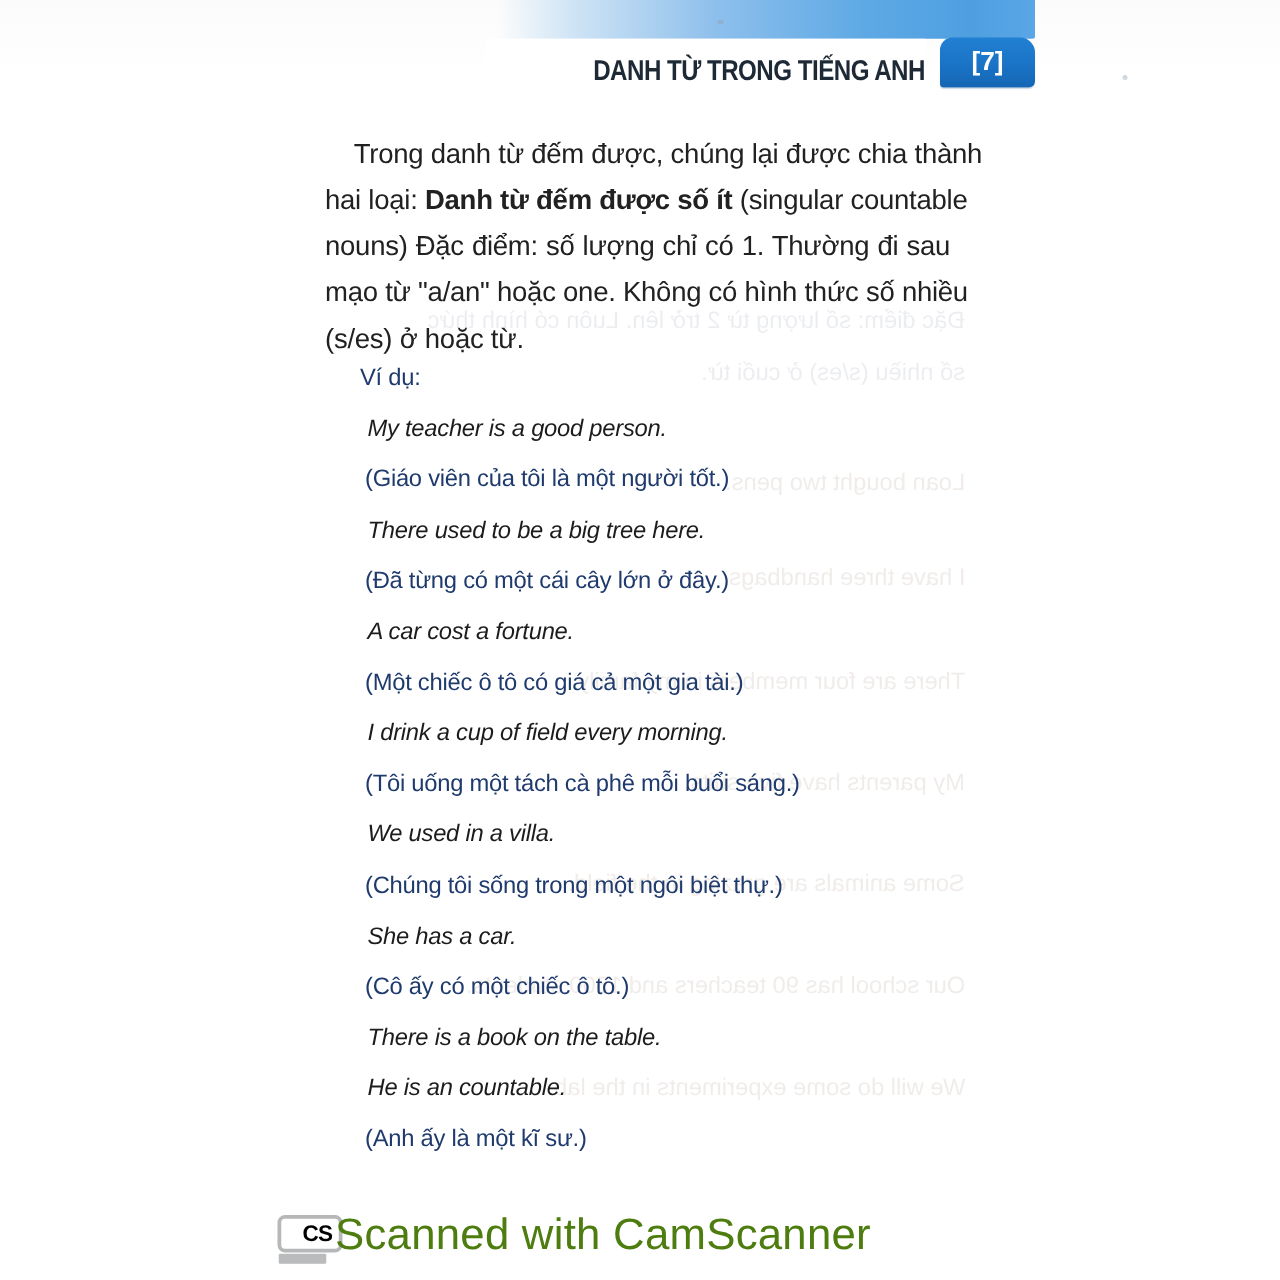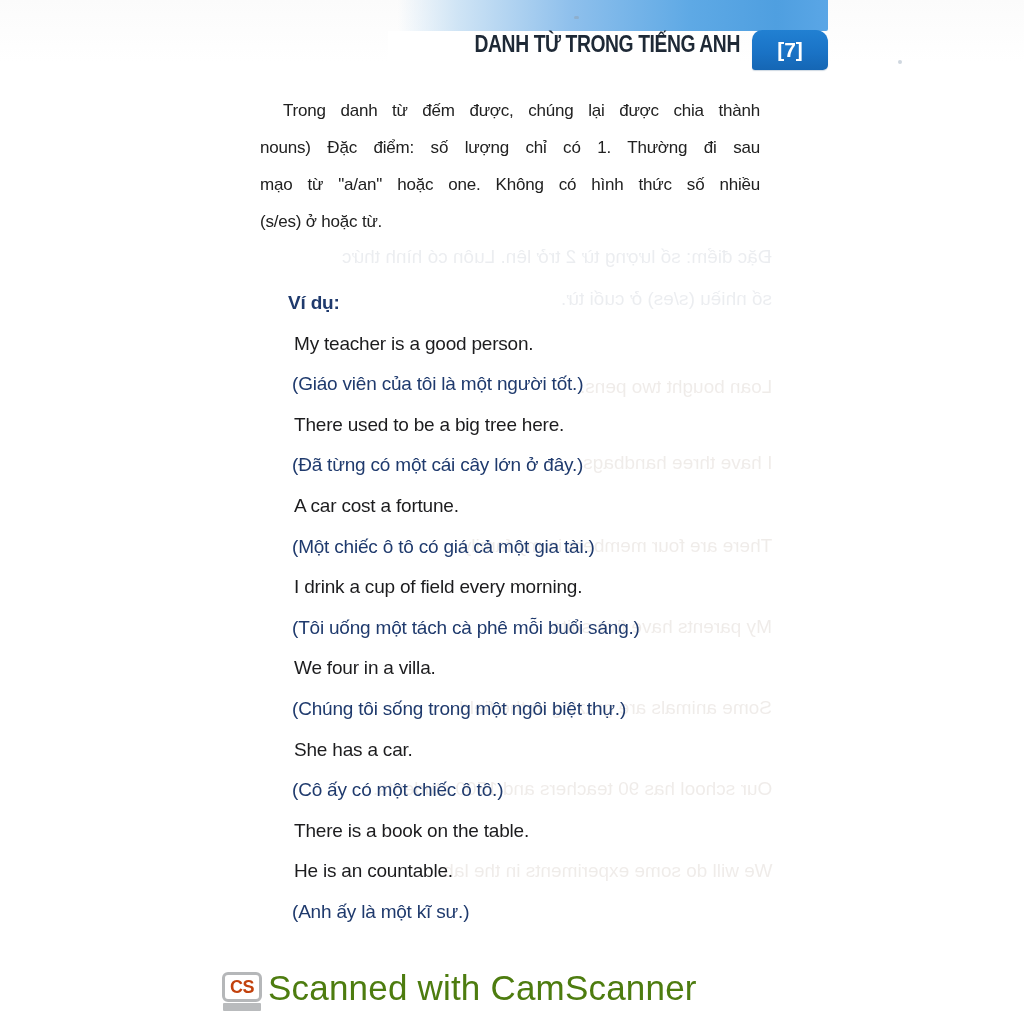--- a/index.html
+++ b/index.html
@@ -14,63 +14,63 @@
   
   .band{
     position:absolute;left:398px;top:0;width:430px;height:31px;
     background:linear-gradient(90deg,rgba(255,255,255,0) 0%,#cfe4f5 14%,#8fc0ec 40%,#5ea9e5 68%,#4f9fe0 88%,#5aa6e6 100%);
     border-radius:0 0 2px 2px;
   }
   .band-speck{position:absolute;left:574px;top:16px;width:5px;height:3px;background:#8fa3b4;opacity:.55;border-radius:2px;}
   .corner-speck{position:absolute;left:898px;top:60px;width:4px;height:4px;background:#9fb0c0;opacity:.5;border-radius:50%;}
   .title-row{
     position:absolute;left:388px;top:31px;width:352px;height:39px;
-    display:flex;align-items:flex-start;justify-content:flex-end;background:#fff;
+    display:flex;align-items:flex-end;justify-content:flex-end;background:#fff;
   }
   .page-title{
     font-weight:bold;font-size:23px;color:#1e2936;letter-spacing:-.5px;
     transform:scaleX(.84);transform-origin:right center;white-space:nowrap;
   }
   .page-badge{
     position:absolute;left:752px;top:30px;width:76px;height:40px;
     background:linear-gradient(180deg,#2180d2 0%,#1a73c6 55%,#1566b4 100%);
     border-radius:10px 12px 5px 3px;
     display:flex;align-items:center;justify-content:center;
     color:#fff;font-weight:bold;font-size:21px;
     box-shadow:0 1px 1px rgba(60,100,140,.25);
   }
 
   
-  .intro{position:absolute;left:260px;top:92px;width:500px;color:#212121;font-size:17px;letter-spacing:-.2px;}
+  .intro{position:absolute;left:260px;top:104px;width:500px;color:#212121;font-size:22px;letter-spacing:-.2px;}
   .intro-line{height:37px;line-height:37px;text-align:justify;text-align-last:justify;white-space:nowrap;}
   .intro-line.first{text-indent:23px;}
   .intro-line.last{text-align-last:left;}
   .intro-line b{font-weight:bold;}
   .examples{position:absolute;left:288px;top:283px;width:500px;font-size:19px;letter-spacing:-.2px;}
-  .ex-label{height:40.6px;line-height:40.6px;color:#1f3a6d;font-weight:bold;}
-  .ex-en{height:40.6px;line-height:40.6px;color:#1c1c1e;padding-left:6px;}
+  .ex-label{height:40.6px;line-height:40.6px;color:#1f3a6d;font-weight:normal;}
+  .ex-en{height:40.6px;line-height:40.6px;color:#1c1c1e;padding-left:6px;font-style:italic;}
   .ex-vi{height:40.6px;line-height:40.6px;color:#1f3a6d;padding-left:4px;}
 
   
   .bleed{position:absolute;inset:0;pointer-events:none;}
   .bleed-line{
     position:absolute;right:252px;white-space:nowrap;
     font-size:19px;color:#6e7b92;opacity:.13;
     transform:scaleX(-1);filter:blur(.4px);
   }
   .bleed-line.warm{color:#9a8374;opacity:.15;}
 
   
   .footer{position:absolute;left:0;top:964px;width:1024px;height:60px;background:#fff;}
   .cs-logo{position:absolute;left:222px;top:8px;width:40px;height:40px;}
   .cs-box{
     position:absolute;left:0;top:0;width:34px;height:24px;
     border:3px solid #b5b7b9;border-radius:6px;
     display:flex;align-items:center;justify-content:center;
-    color:#c2410c;font-weight:bold;font-size:18px;letter-spacing:-.5px;
+    color:#000000;font-weight:bold;font-size:18px;letter-spacing:-.5px;padding-left:12px;
   }
   .cs-bar{position:absolute;left:1px;top:31px;width:38px;height:8px;background:#b9bbbd;border-radius:1px;}
   .cs-text{
     position:absolute;left:268px;top:8px;height:32px;line-height:32px;
     font-size:35px;color:#4d7c0f;letter-spacing:.2px;
   }
 </style>
 </head>
 <body>
 
@@ -100,20 +100,21 @@
 
       <div class="bleed-line warm" style="top: 697px;">Some animals are grazing in the field.</div>
 
       <div class="bleed-line warm" style="top: 778px;">Our school has 90 teachers and 1500 students.</div>
 
       <div class="bleed-line warm" style="top: 860px;">We will do some experiments in the lab.</div>
     </div>
 
   <div class="intro">
     <div class="intro-line first">Trong danh từ đếm được, chúng lại được chia thành</div>
+    <div class="intro-line"><span>hai loại: </span><b>Danh từ đếm được số ít</b><span> (singular countable</span></div>
     <div class="intro-line">nouns) Đặc điểm: số lượng chỉ có 1. Thường đi sau</div>
     <div class="intro-line">mạo từ "a/an" hoặc one. Không có hình thức số nhiều</div>
     <div class="intro-line last">(s/es) ở hoặc từ.</div>
   </div>
 
   <div class="examples">
     <div class="ex-label">Ví dụ:</div>
     <div>
 
         <div class="ex">
@@ -130,21 +131,21 @@
           <div class="ex-en">A car cost a fortune.</div>
           <div class="ex-vi">(Một chiếc ô tô có giá cả một gia tài.)</div>
         </div>
 
         <div class="ex">
           <div class="ex-en">I drink a cup of field every morning.</div>
           <div class="ex-vi">(Tôi uống một tách cà phê mỗi buổi sáng.)</div>
         </div>
 
         <div class="ex">
-          <div class="ex-en">We four in a villa.</div>
+          <div class="ex-en">We used in a villa.</div>
           <div class="ex-vi">(Chúng tôi sống trong một ngôi biệt thự.)</div>
         </div>
 
         <div class="ex">
           <div class="ex-en">She has a car.</div>
           <div class="ex-vi">(Cô ấy có một chiếc ô tô.)</div>
         </div>
 
         <div class="ex">
           <div class="ex-en">There is a book on the table.</div>

